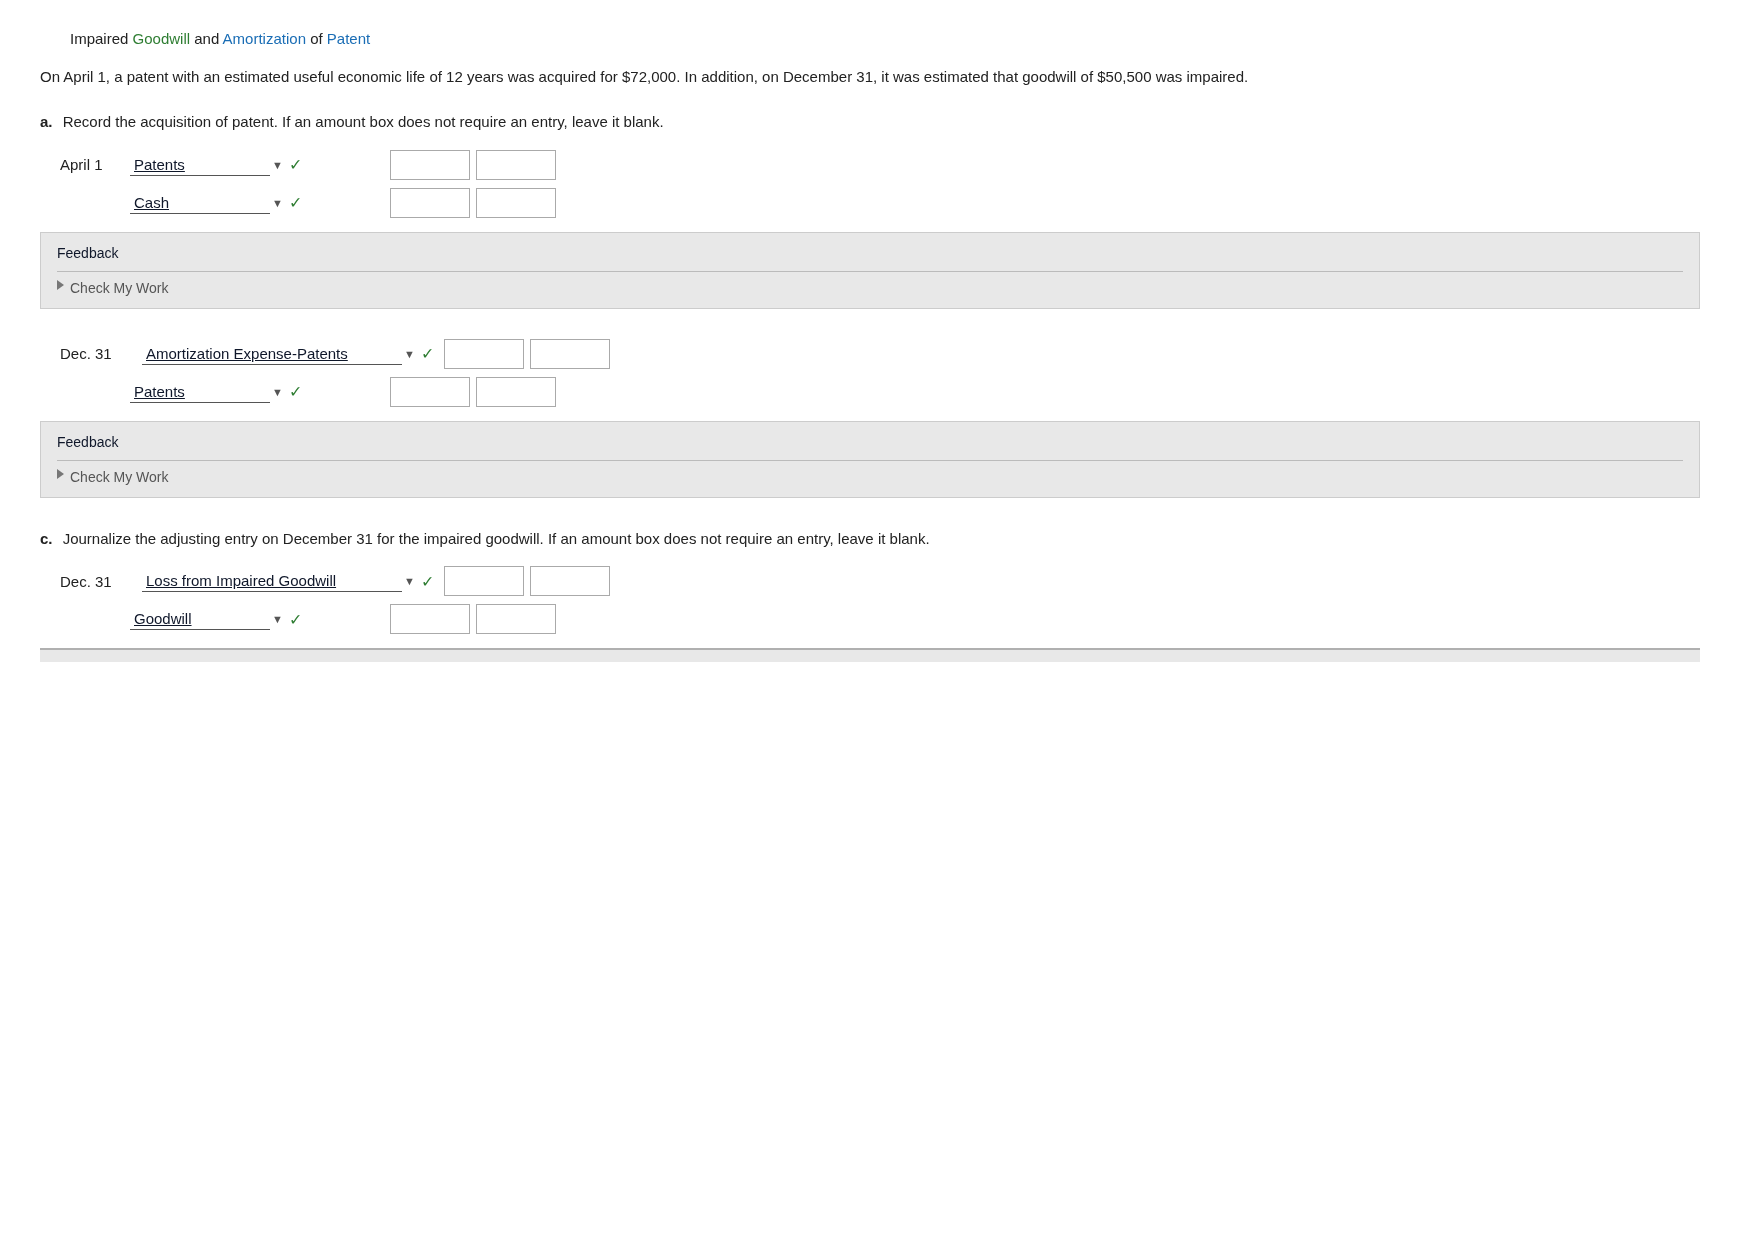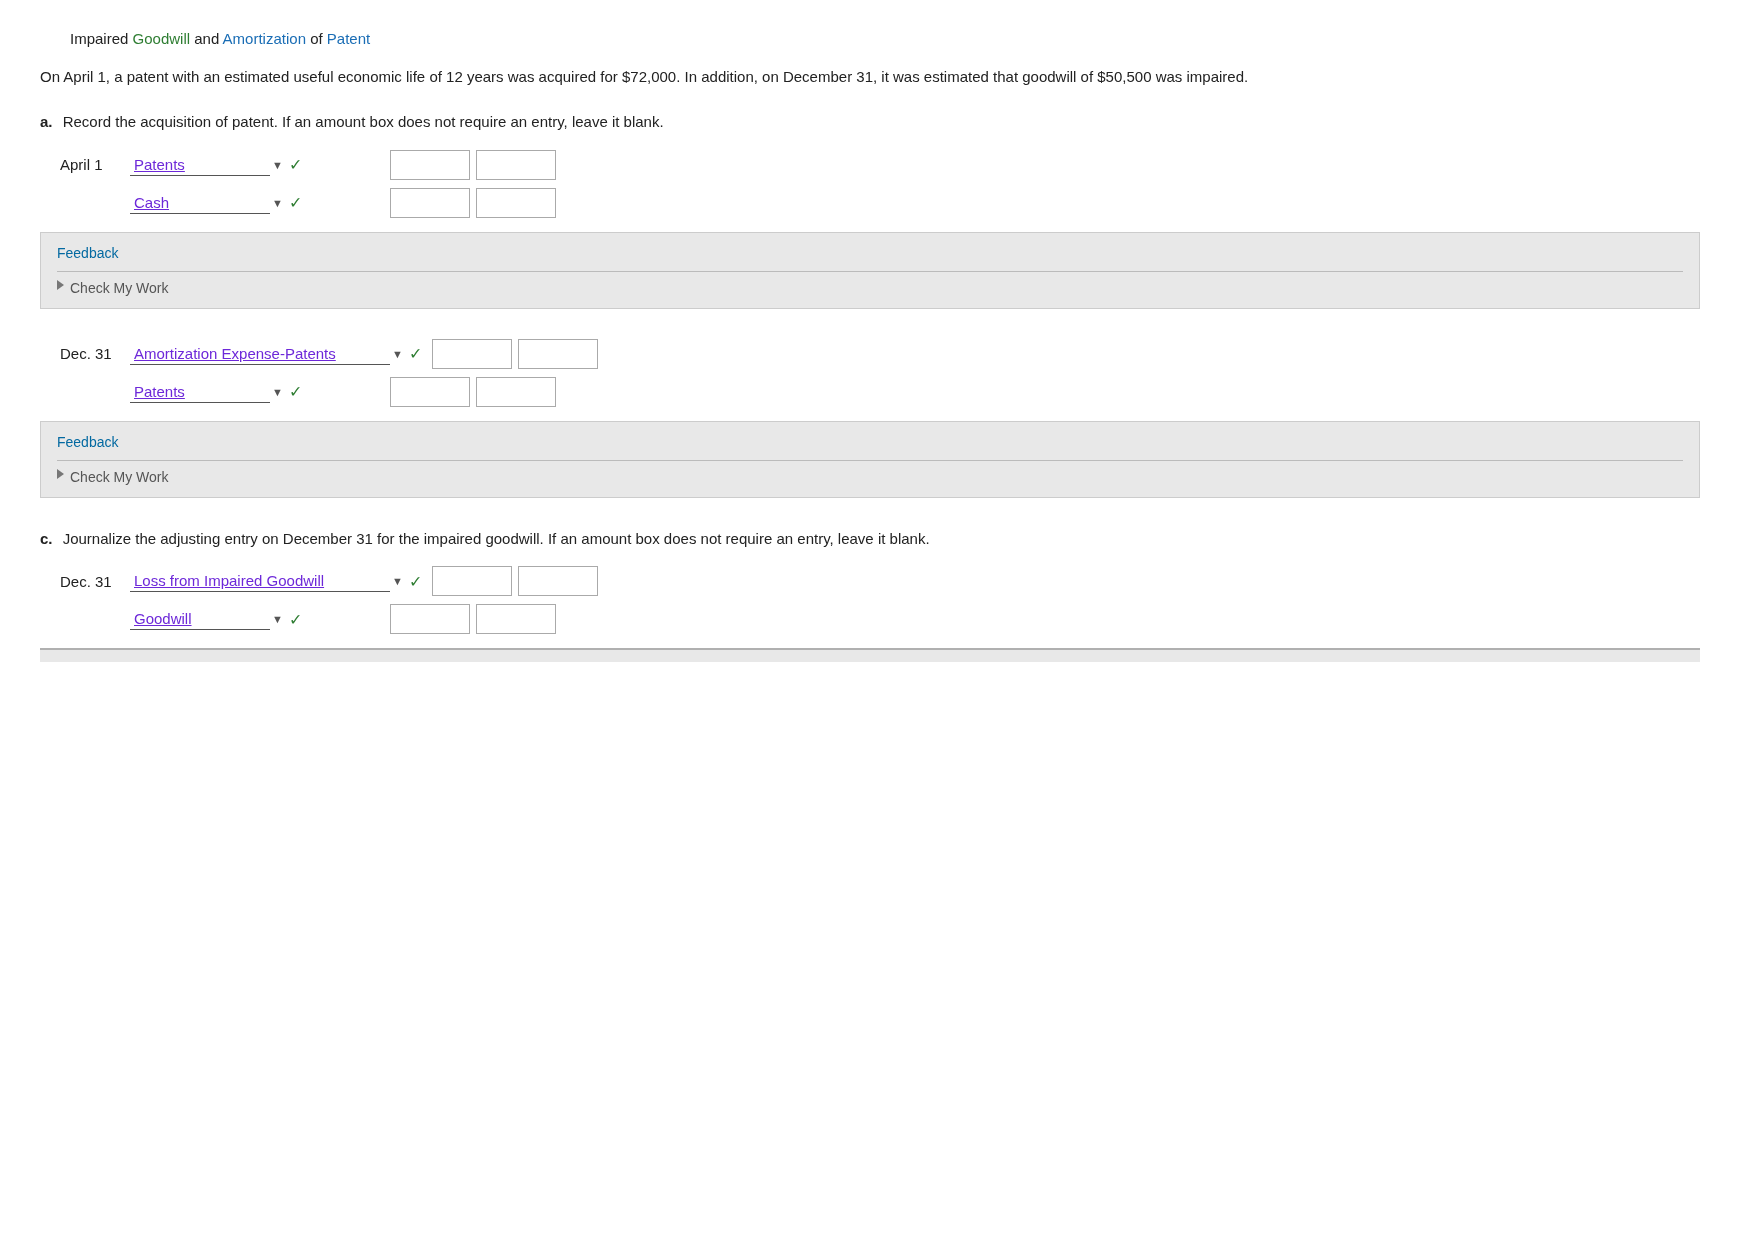--- a/index.html
+++ b/index.html
@@ -40,32 +40,33 @@
     .account-select-wrapper {
       display: flex;
       align-items: center;
       min-width: 260px;
     }
 
     .account-select {
       border: none;
       border-bottom: 1px solid #555;
       background: transparent;
-      color: #6d28d9;
+      color: #0f172a;
       font-size: 15px;
       text-decoration: underline;
       cursor: pointer;
       padding: 2px 4px;
       appearance: none;
       -webkit-appearance: none;
       min-width: 140px;
     }
 
     .account-select-wide {
       min-width: 260px;
+      margin-left: 12px;
     }
 
     .dropdown-arrow {
       margin-left: 2px;
       font-size: 11px;
       color: #555;
       cursor: pointer;
     }
 
     .check-mark {
@@ -90,21 +91,21 @@
     .feedback-box {
       background: #e8e8e8;
       border: 1px solid #ccc;
       padding: 12px 16px;
       margin-top: 14px;
       margin-bottom: 0;
     }
 
     .feedback-label {
       font-size: 14px;
-      color: #0369a1;
+      color: #0f172a;
       margin-bottom: 10px;
     }
 
     .feedback-divider {
       border: none;
       border-top: 1px solid #bbb;
       margin: 8px 0;
     }
 
     .check-my-work {

